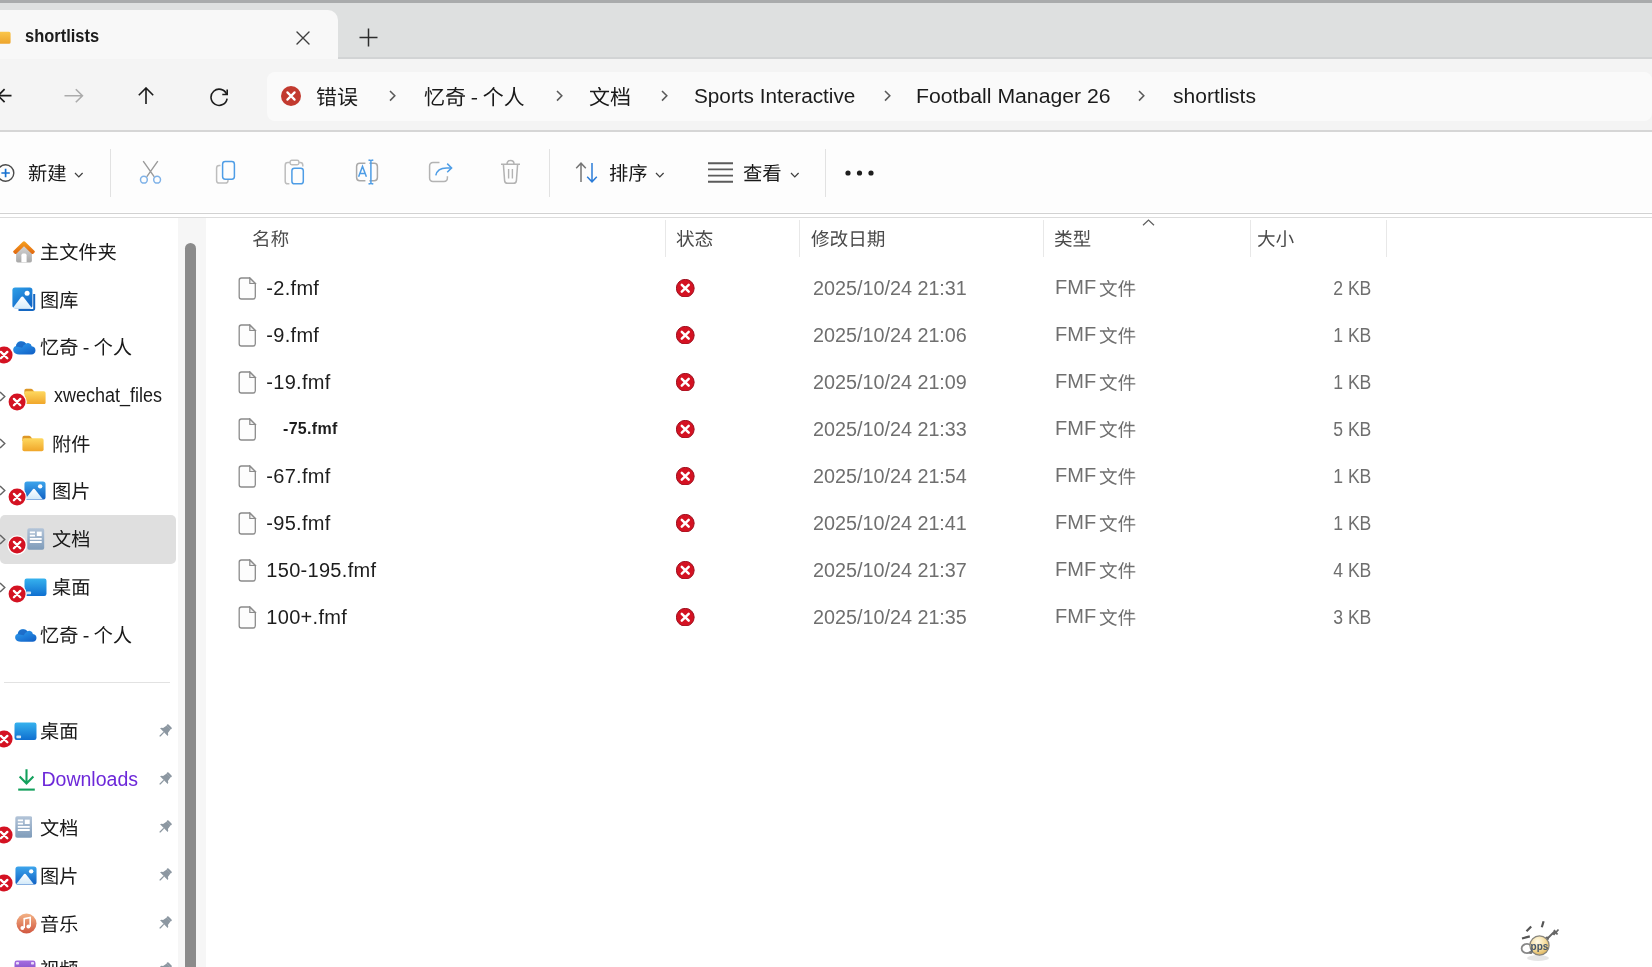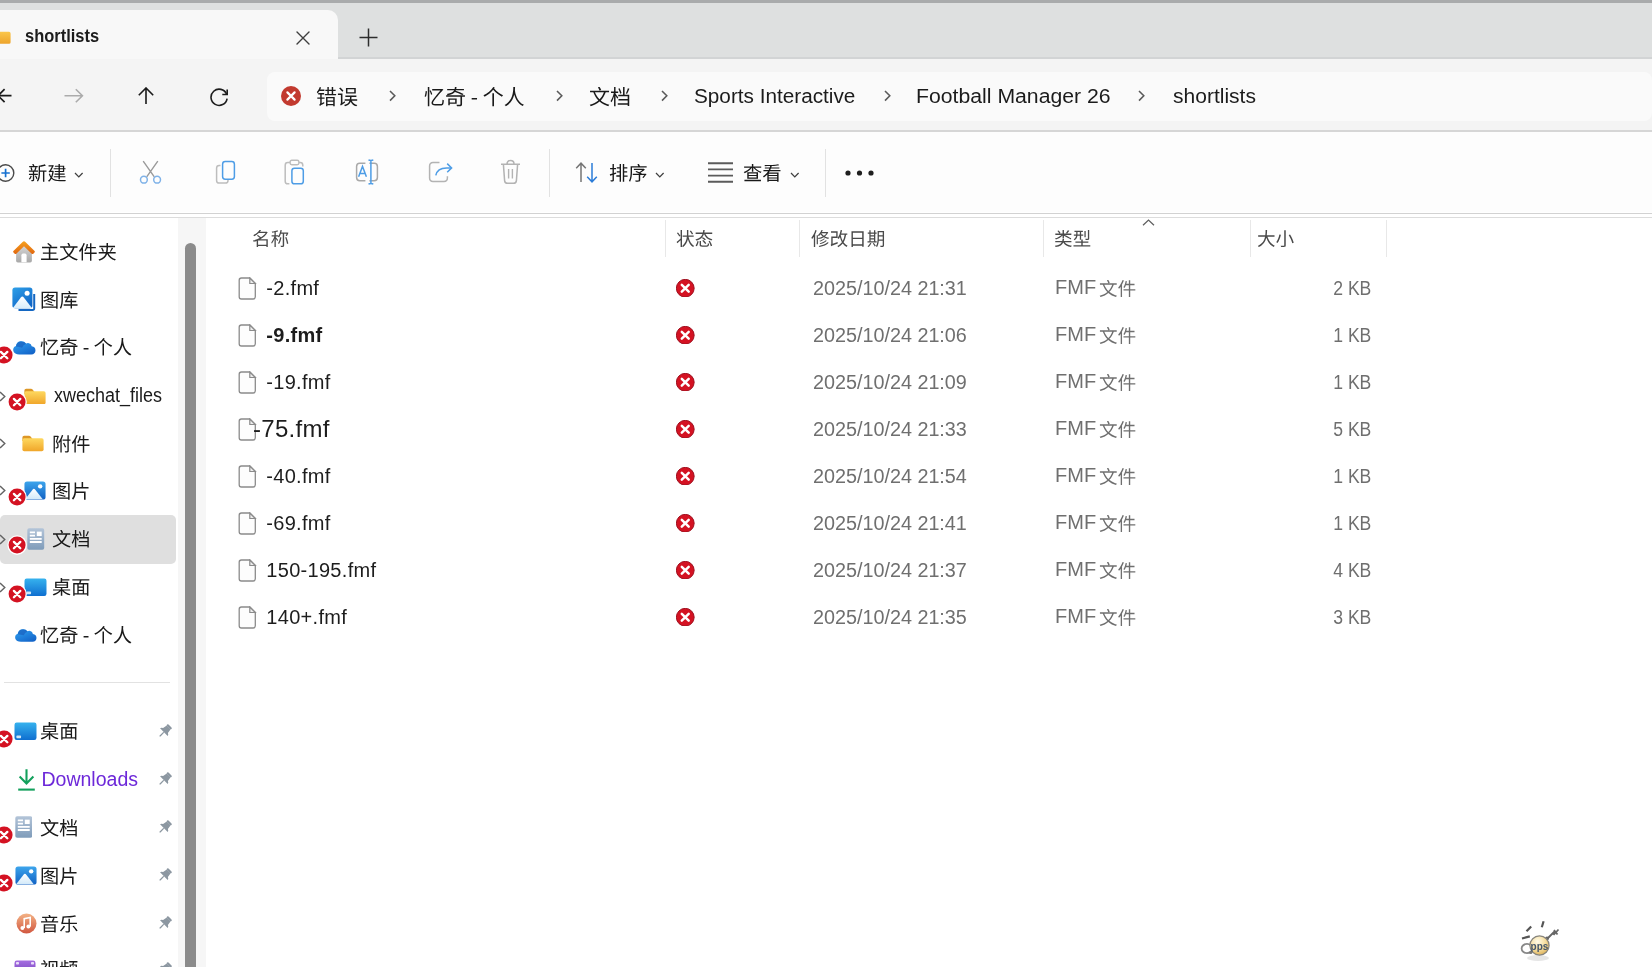--- a/index.html
+++ b/index.html
@@ -490,21 +490,21 @@
 <div style="position:absolute;left:812.5px;top:288px;transform:translateY(-50%) scaleX(0.988);transform-origin:left center;font-size:20px;color:#6f6f6f;font-weight:400;white-space:nowrap;line-height:1">2025/10/24 21:31</div>
 <div class="abs" style="left:1055px;top:288px;transform:translateY(-56%);font-size:20px;color:#6f6f6f;line-height:1;white-space:nowrap">FMF</div>
 <svg style="position:absolute;left:1099px;top:279.6px" width="38" height="21" viewBox="0 0 38 21">
     <path transform="translate(0,15.6) scale(0.018600000000000002,-0.018600000000000002)" fill="#6f6f6f" d="M423 823C453 774 485 707 497 666L580 693C566 734 531 799 501 847ZM50 664V590H206C265 438 344 307 447 200C337 108 202 40 36 -7C51 -25 75 -60 83 -78C250 -24 389 48 502 146C615 46 751 -28 915 -73C928 -52 950 -20 967 -4C807 36 671 107 560 201C661 304 738 432 796 590H954V664ZM504 253C410 348 336 462 284 590H711C661 455 592 344 504 253Z M1317 341V268H1604V-80H1679V268H1953V341H1679V562H1909V635H1679V828H1604V635H1470C1483 680 1494 728 1504 775L1432 790C1409 659 1367 530 1309 447C1327 438 1359 420 1373 409C1400 451 1425 504 1446 562H1604V341ZM1268 836C1214 685 1126 535 1032 437C1045 420 1067 381 1075 363C1107 397 1137 437 1167 480V-78H1239V597C1277 667 1311 741 1339 815Z"></path>
   </svg>
 <div style="position:absolute;right:280.5px;top:288px;transform:translateY(-50%) scaleX(0.88);transform-origin:right center;font-size:20px;color:#6f6f6f;font-weight:400;white-space:nowrap;line-height:1">2 KB</div>
 <svg class="abs" style="left:238px;top:324px" width="19" height="23" viewBox="0 0 19 23">
 <path d="M1.2 3.2 Q1.2 1 3.4 1 L11.8 1 L17.3 6.5 L17.3 19.8 Q17.3 22 15.1 22 L3.4 22 Q1.2 22 1.2 19.8 Z" fill="#fdfdfd" stroke="#8b8b8b" stroke-width="1.3"></path>
 <path d="M11.8 1 L11.8 6.5 L17.3 6.5 Z" fill="#ededed" stroke="#8b8b8b" stroke-width="1.2"></path>
   </svg>
-<div style="position:absolute;left:266.3px;top:335px;transform:translateY(-50%) scaleX(1.0);transform-origin:left center;font-size:20px;color:#1d1d1d;font-weight:700;letter-spacing:0.3px;white-space:nowrap;line-height:1">-9.fmf</div>
+<div style="position:absolute;left:266.3px;top:335px;transform:translateY(-50%) scaleX(1.0);transform-origin:left center;font-size:20px;color:#1d1d1d;font-weight:400;letter-spacing:0.3px;white-space:nowrap;line-height:1">-9.fmf</div>
 <svg class="abs" style="left:676px;top:325.8px" width="18.5" height="18.5" viewBox="0 0 18.5 18.5">
 <circle cx="9.25" cy="9.25" r="8.9" fill="#d41222" stroke="#9e1120" stroke-width="1"></circle>
 <path d="M5.8 5.8 L12.7 12.7 M12.7 5.8 L5.8 12.7" stroke="#fff" stroke-width="2.5" stroke-linecap="round"></path>
   </svg>
 <div style="position:absolute;left:812.5px;top:335px;transform:translateY(-50%) scaleX(0.988);transform-origin:left center;font-size:20px;color:#6f6f6f;font-weight:400;white-space:nowrap;line-height:1">2025/10/24 21:06</div>
 <div class="abs" style="left:1055px;top:335px;transform:translateY(-56%);font-size:20px;color:#6f6f6f;line-height:1;white-space:nowrap">FMF</div>
 <svg style="position:absolute;left:1099px;top:326.6px" width="38" height="21" viewBox="0 0 38 21">
     <path transform="translate(0,15.6) scale(0.018600000000000002,-0.018600000000000002)" fill="#6f6f6f" d="M423 823C453 774 485 707 497 666L580 693C566 734 531 799 501 847ZM50 664V590H206C265 438 344 307 447 200C337 108 202 40 36 -7C51 -25 75 -60 83 -78C250 -24 389 48 502 146C615 46 751 -28 915 -73C928 -52 950 -20 967 -4C807 36 671 107 560 201C661 304 738 432 796 590H954V664ZM504 253C410 348 336 462 284 590H711C661 455 592 344 504 253Z M1317 341V268H1604V-80H1679V268H1953V341H1679V562H1909V635H1679V828H1604V635H1470C1483 680 1494 728 1504 775L1432 790C1409 659 1367 530 1309 447C1327 438 1359 420 1373 409C1400 451 1425 504 1446 562H1604V341ZM1268 836C1214 685 1126 535 1032 437C1045 420 1067 381 1075 363C1107 397 1137 437 1167 480V-78H1239V597C1277 667 1311 741 1339 815Z"></path>
   </svg>
 <div style="position:absolute;right:280.5px;top:335px;transform:translateY(-50%) scaleX(0.88);transform-origin:right center;font-size:20px;color:#6f6f6f;font-weight:400;white-space:nowrap;line-height:1">1 KB</div>
@@ -520,51 +520,51 @@
 <div style="position:absolute;left:812.5px;top:382px;transform:translateY(-50%) scaleX(0.988);transform-origin:left center;font-size:20px;color:#6f6f6f;font-weight:400;white-space:nowrap;line-height:1">2025/10/24 21:09</div>
 <div class="abs" style="left:1055px;top:382px;transform:translateY(-56%);font-size:20px;color:#6f6f6f;line-height:1;white-space:nowrap">FMF</div>
 <svg style="position:absolute;left:1099px;top:373.6px" width="38" height="21" viewBox="0 0 38 21">
     <path transform="translate(0,15.6) scale(0.018600000000000002,-0.018600000000000002)" fill="#6f6f6f" d="M423 823C453 774 485 707 497 666L580 693C566 734 531 799 501 847ZM50 664V590H206C265 438 344 307 447 200C337 108 202 40 36 -7C51 -25 75 -60 83 -78C250 -24 389 48 502 146C615 46 751 -28 915 -73C928 -52 950 -20 967 -4C807 36 671 107 560 201C661 304 738 432 796 590H954V664ZM504 253C410 348 336 462 284 590H711C661 455 592 344 504 253Z M1317 341V268H1604V-80H1679V268H1953V341H1679V562H1909V635H1679V828H1604V635H1470C1483 680 1494 728 1504 775L1432 790C1409 659 1367 530 1309 447C1327 438 1359 420 1373 409C1400 451 1425 504 1446 562H1604V341ZM1268 836C1214 685 1126 535 1032 437C1045 420 1067 381 1075 363C1107 397 1137 437 1167 480V-78H1239V597C1277 667 1311 741 1339 815Z"></path>
   </svg>
 <div style="position:absolute;right:280.5px;top:382px;transform:translateY(-50%) scaleX(0.88);transform-origin:right center;font-size:20px;color:#6f6f6f;font-weight:400;white-space:nowrap;line-height:1">1 KB</div>
 <svg class="abs" style="left:238px;top:418px" width="19" height="23" viewBox="0 0 19 23">
 <path d="M1.2 3.2 Q1.2 1 3.4 1 L11.8 1 L17.3 6.5 L17.3 19.8 Q17.3 22 15.1 22 L3.4 22 Q1.2 22 1.2 19.8 Z" fill="#fdfdfd" stroke="#8b8b8b" stroke-width="1.3"></path>
 <path d="M11.8 1 L11.8 6.5 L17.3 6.5 Z" fill="#ededed" stroke="#8b8b8b" stroke-width="1.2"></path>
   </svg>
-<div style="position:absolute;left:253px;top:429px;transform:translateY(-50%) scaleX(1.0);transform-origin:left center;font-size:24px;color:#1d1d1d;font-weight:400;letter-spacing:0.3px;white-space:nowrap;line-height:1">-75.fmf</div>
+<div style="position:absolute;left:283px;top:429px;transform:translateY(-50%) scaleX(1.0);transform-origin:left center;font-size:16px;color:#1d1d1d;font-weight:700;letter-spacing:0.3px;white-space:nowrap;line-height:1">-75.fmf</div>
 <svg class="abs" style="left:676px;top:419.8px" width="18.5" height="18.5" viewBox="0 0 18.5 18.5">
 <circle cx="9.25" cy="9.25" r="8.9" fill="#d41222" stroke="#9e1120" stroke-width="1"></circle>
 <path d="M5.8 5.8 L12.7 12.7 M12.7 5.8 L5.8 12.7" stroke="#fff" stroke-width="2.5" stroke-linecap="round"></path>
   </svg>
 <div style="position:absolute;left:812.5px;top:429px;transform:translateY(-50%) scaleX(0.988);transform-origin:left center;font-size:20px;color:#6f6f6f;font-weight:400;white-space:nowrap;line-height:1">2025/10/24 21:33</div>
 <div class="abs" style="left:1055px;top:429px;transform:translateY(-56%);font-size:20px;color:#6f6f6f;line-height:1;white-space:nowrap">FMF</div>
 <svg style="position:absolute;left:1099px;top:420.6px" width="38" height="21" viewBox="0 0 38 21">
     <path transform="translate(0,15.6) scale(0.018600000000000002,-0.018600000000000002)" fill="#6f6f6f" d="M423 823C453 774 485 707 497 666L580 693C566 734 531 799 501 847ZM50 664V590H206C265 438 344 307 447 200C337 108 202 40 36 -7C51 -25 75 -60 83 -78C250 -24 389 48 502 146C615 46 751 -28 915 -73C928 -52 950 -20 967 -4C807 36 671 107 560 201C661 304 738 432 796 590H954V664ZM504 253C410 348 336 462 284 590H711C661 455 592 344 504 253Z M1317 341V268H1604V-80H1679V268H1953V341H1679V562H1909V635H1679V828H1604V635H1470C1483 680 1494 728 1504 775L1432 790C1409 659 1367 530 1309 447C1327 438 1359 420 1373 409C1400 451 1425 504 1446 562H1604V341ZM1268 836C1214 685 1126 535 1032 437C1045 420 1067 381 1075 363C1107 397 1137 437 1167 480V-78H1239V597C1277 667 1311 741 1339 815Z"></path>
   </svg>
 <div style="position:absolute;right:280.5px;top:429px;transform:translateY(-50%) scaleX(0.88);transform-origin:right center;font-size:20px;color:#6f6f6f;font-weight:400;white-space:nowrap;line-height:1">5 KB</div>
 <svg class="abs" style="left:238px;top:465px" width="19" height="23" viewBox="0 0 19 23">
 <path d="M1.2 3.2 Q1.2 1 3.4 1 L11.8 1 L17.3 6.5 L17.3 19.8 Q17.3 22 15.1 22 L3.4 22 Q1.2 22 1.2 19.8 Z" fill="#fdfdfd" stroke="#8b8b8b" stroke-width="1.3"></path>
 <path d="M11.8 1 L11.8 6.5 L17.3 6.5 Z" fill="#ededed" stroke="#8b8b8b" stroke-width="1.2"></path>
   </svg>
-<div style="position:absolute;left:266.3px;top:476px;transform:translateY(-50%) scaleX(1.0);transform-origin:left center;font-size:20px;color:#1d1d1d;font-weight:400;letter-spacing:0.3px;white-space:nowrap;line-height:1">-40.fmf</div>
+<div style="position:absolute;left:266.3px;top:476px;transform:translateY(-50%) scaleX(1.0);transform-origin:left center;font-size:20px;color:#1d1d1d;font-weight:400;letter-spacing:0.3px;white-space:nowrap;line-height:1">-67.fmf</div>
 <svg class="abs" style="left:676px;top:466.8px" width="18.5" height="18.5" viewBox="0 0 18.5 18.5">
 <circle cx="9.25" cy="9.25" r="8.9" fill="#d41222" stroke="#9e1120" stroke-width="1"></circle>
 <path d="M5.8 5.8 L12.7 12.7 M12.7 5.8 L5.8 12.7" stroke="#fff" stroke-width="2.5" stroke-linecap="round"></path>
   </svg>
 <div style="position:absolute;left:812.5px;top:476px;transform:translateY(-50%) scaleX(0.988);transform-origin:left center;font-size:20px;color:#6f6f6f;font-weight:400;white-space:nowrap;line-height:1">2025/10/24 21:54</div>
 <div class="abs" style="left:1055px;top:476px;transform:translateY(-56%);font-size:20px;color:#6f6f6f;line-height:1;white-space:nowrap">FMF</div>
 <svg style="position:absolute;left:1099px;top:467.6px" width="38" height="21" viewBox="0 0 38 21">
     <path transform="translate(0,15.6) scale(0.018600000000000002,-0.018600000000000002)" fill="#6f6f6f" d="M423 823C453 774 485 707 497 666L580 693C566 734 531 799 501 847ZM50 664V590H206C265 438 344 307 447 200C337 108 202 40 36 -7C51 -25 75 -60 83 -78C250 -24 389 48 502 146C615 46 751 -28 915 -73C928 -52 950 -20 967 -4C807 36 671 107 560 201C661 304 738 432 796 590H954V664ZM504 253C410 348 336 462 284 590H711C661 455 592 344 504 253Z M1317 341V268H1604V-80H1679V268H1953V341H1679V562H1909V635H1679V828H1604V635H1470C1483 680 1494 728 1504 775L1432 790C1409 659 1367 530 1309 447C1327 438 1359 420 1373 409C1400 451 1425 504 1446 562H1604V341ZM1268 836C1214 685 1126 535 1032 437C1045 420 1067 381 1075 363C1107 397 1137 437 1167 480V-78H1239V597C1277 667 1311 741 1339 815Z"></path>
   </svg>
 <div style="position:absolute;right:280.5px;top:476px;transform:translateY(-50%) scaleX(0.88);transform-origin:right center;font-size:20px;color:#6f6f6f;font-weight:400;white-space:nowrap;line-height:1">1 KB</div>
 <svg class="abs" style="left:238px;top:512px" width="19" height="23" viewBox="0 0 19 23">
 <path d="M1.2 3.2 Q1.2 1 3.4 1 L11.8 1 L17.3 6.5 L17.3 19.8 Q17.3 22 15.1 22 L3.4 22 Q1.2 22 1.2 19.8 Z" fill="#fdfdfd" stroke="#8b8b8b" stroke-width="1.3"></path>
 <path d="M11.8 1 L11.8 6.5 L17.3 6.5 Z" fill="#ededed" stroke="#8b8b8b" stroke-width="1.2"></path>
   </svg>
-<div style="position:absolute;left:266.3px;top:523px;transform:translateY(-50%) scaleX(1.0);transform-origin:left center;font-size:20px;color:#1d1d1d;font-weight:400;letter-spacing:0.3px;white-space:nowrap;line-height:1">-69.fmf</div>
+<div style="position:absolute;left:266.3px;top:523px;transform:translateY(-50%) scaleX(1.0);transform-origin:left center;font-size:20px;color:#1d1d1d;font-weight:400;letter-spacing:0.3px;white-space:nowrap;line-height:1">-95.fmf</div>
 <svg class="abs" style="left:676px;top:513.8px" width="18.5" height="18.5" viewBox="0 0 18.5 18.5">
 <circle cx="9.25" cy="9.25" r="8.9" fill="#d41222" stroke="#9e1120" stroke-width="1"></circle>
 <path d="M5.8 5.8 L12.7 12.7 M12.7 5.8 L5.8 12.7" stroke="#fff" stroke-width="2.5" stroke-linecap="round"></path>
   </svg>
 <div style="position:absolute;left:812.5px;top:523px;transform:translateY(-50%) scaleX(0.988);transform-origin:left center;font-size:20px;color:#6f6f6f;font-weight:400;white-space:nowrap;line-height:1">2025/10/24 21:41</div>
 <div class="abs" style="left:1055px;top:523px;transform:translateY(-56%);font-size:20px;color:#6f6f6f;line-height:1;white-space:nowrap">FMF</div>
 <svg style="position:absolute;left:1099px;top:514.6px" width="38" height="21" viewBox="0 0 38 21">
     <path transform="translate(0,15.6) scale(0.018600000000000002,-0.018600000000000002)" fill="#6f6f6f" d="M423 823C453 774 485 707 497 666L580 693C566 734 531 799 501 847ZM50 664V590H206C265 438 344 307 447 200C337 108 202 40 36 -7C51 -25 75 -60 83 -78C250 -24 389 48 502 146C615 46 751 -28 915 -73C928 -52 950 -20 967 -4C807 36 671 107 560 201C661 304 738 432 796 590H954V664ZM504 253C410 348 336 462 284 590H711C661 455 592 344 504 253Z M1317 341V268H1604V-80H1679V268H1953V341H1679V562H1909V635H1679V828H1604V635H1470C1483 680 1494 728 1504 775L1432 790C1409 659 1367 530 1309 447C1327 438 1359 420 1373 409C1400 451 1425 504 1446 562H1604V341ZM1268 836C1214 685 1126 535 1032 437C1045 420 1067 381 1075 363C1107 397 1137 437 1167 480V-78H1239V597C1277 667 1311 741 1339 815Z"></path>
   </svg>
 <div style="position:absolute;right:280.5px;top:523px;transform:translateY(-50%) scaleX(0.88);transform-origin:right center;font-size:20px;color:#6f6f6f;font-weight:400;white-space:nowrap;line-height:1">1 KB</div>
@@ -580,21 +580,21 @@
 <div style="position:absolute;left:812.5px;top:570px;transform:translateY(-50%) scaleX(0.988);transform-origin:left center;font-size:20px;color:#6f6f6f;font-weight:400;white-space:nowrap;line-height:1">2025/10/24 21:37</div>
 <div class="abs" style="left:1055px;top:570px;transform:translateY(-56%);font-size:20px;color:#6f6f6f;line-height:1;white-space:nowrap">FMF</div>
 <svg style="position:absolute;left:1099px;top:561.6px" width="38" height="21" viewBox="0 0 38 21">
     <path transform="translate(0,15.6) scale(0.018600000000000002,-0.018600000000000002)" fill="#6f6f6f" d="M423 823C453 774 485 707 497 666L580 693C566 734 531 799 501 847ZM50 664V590H206C265 438 344 307 447 200C337 108 202 40 36 -7C51 -25 75 -60 83 -78C250 -24 389 48 502 146C615 46 751 -28 915 -73C928 -52 950 -20 967 -4C807 36 671 107 560 201C661 304 738 432 796 590H954V664ZM504 253C410 348 336 462 284 590H711C661 455 592 344 504 253Z M1317 341V268H1604V-80H1679V268H1953V341H1679V562H1909V635H1679V828H1604V635H1470C1483 680 1494 728 1504 775L1432 790C1409 659 1367 530 1309 447C1327 438 1359 420 1373 409C1400 451 1425 504 1446 562H1604V341ZM1268 836C1214 685 1126 535 1032 437C1045 420 1067 381 1075 363C1107 397 1137 437 1167 480V-78H1239V597C1277 667 1311 741 1339 815Z"></path>
   </svg>
 <div style="position:absolute;right:280.5px;top:570px;transform:translateY(-50%) scaleX(0.88);transform-origin:right center;font-size:20px;color:#6f6f6f;font-weight:400;white-space:nowrap;line-height:1">4 KB</div>
 <svg class="abs" style="left:238px;top:606px" width="19" height="23" viewBox="0 0 19 23">
 <path d="M1.2 3.2 Q1.2 1 3.4 1 L11.8 1 L17.3 6.5 L17.3 19.8 Q17.3 22 15.1 22 L3.4 22 Q1.2 22 1.2 19.8 Z" fill="#fdfdfd" stroke="#8b8b8b" stroke-width="1.3"></path>
 <path d="M11.8 1 L11.8 6.5 L17.3 6.5 Z" fill="#ededed" stroke="#8b8b8b" stroke-width="1.2"></path>
   </svg>
-<div style="position:absolute;left:266.3px;top:617px;transform:translateY(-50%) scaleX(1.0);transform-origin:left center;font-size:20px;color:#1d1d1d;font-weight:400;letter-spacing:0.3px;white-space:nowrap;line-height:1">140+.fmf</div>
+<div style="position:absolute;left:266.3px;top:617px;transform:translateY(-50%) scaleX(1.0);transform-origin:left center;font-size:20px;color:#1d1d1d;font-weight:400;letter-spacing:0.3px;white-space:nowrap;line-height:1">100+.fmf</div>
 <svg class="abs" style="left:676px;top:607.8px" width="18.5" height="18.5" viewBox="0 0 18.5 18.5">
 <circle cx="9.25" cy="9.25" r="8.9" fill="#d41222" stroke="#9e1120" stroke-width="1"></circle>
 <path d="M5.8 5.8 L12.7 12.7 M12.7 5.8 L5.8 12.7" stroke="#fff" stroke-width="2.5" stroke-linecap="round"></path>
   </svg>
 <div style="position:absolute;left:812.5px;top:617px;transform:translateY(-50%) scaleX(0.988);transform-origin:left center;font-size:20px;color:#6f6f6f;font-weight:400;white-space:nowrap;line-height:1">2025/10/24 21:35</div>
 <div class="abs" style="left:1055px;top:617px;transform:translateY(-56%);font-size:20px;color:#6f6f6f;line-height:1;white-space:nowrap">FMF</div>
 <svg style="position:absolute;left:1099px;top:608.6px" width="38" height="21" viewBox="0 0 38 21">
     <path transform="translate(0,15.6) scale(0.018600000000000002,-0.018600000000000002)" fill="#6f6f6f" d="M423 823C453 774 485 707 497 666L580 693C566 734 531 799 501 847ZM50 664V590H206C265 438 344 307 447 200C337 108 202 40 36 -7C51 -25 75 -60 83 -78C250 -24 389 48 502 146C615 46 751 -28 915 -73C928 -52 950 -20 967 -4C807 36 671 107 560 201C661 304 738 432 796 590H954V664ZM504 253C410 348 336 462 284 590H711C661 455 592 344 504 253Z M1317 341V268H1604V-80H1679V268H1953V341H1679V562H1909V635H1679V828H1604V635H1470C1483 680 1494 728 1504 775L1432 790C1409 659 1367 530 1309 447C1327 438 1359 420 1373 409C1400 451 1425 504 1446 562H1604V341ZM1268 836C1214 685 1126 535 1032 437C1045 420 1067 381 1075 363C1107 397 1137 437 1167 480V-78H1239V597C1277 667 1311 741 1339 815Z"></path>
   </svg>
 <div style="position:absolute;right:280.5px;top:617px;transform:translateY(-50%) scaleX(0.88);transform-origin:right center;font-size:20px;color:#6f6f6f;font-weight:400;white-space:nowrap;line-height:1">3 KB</div>

